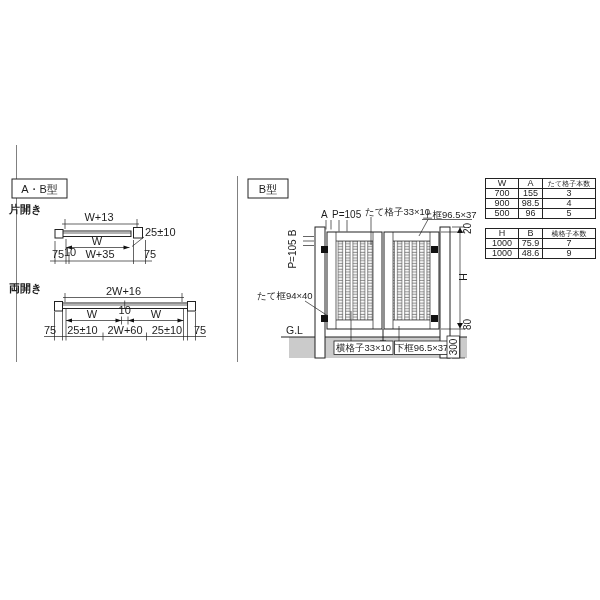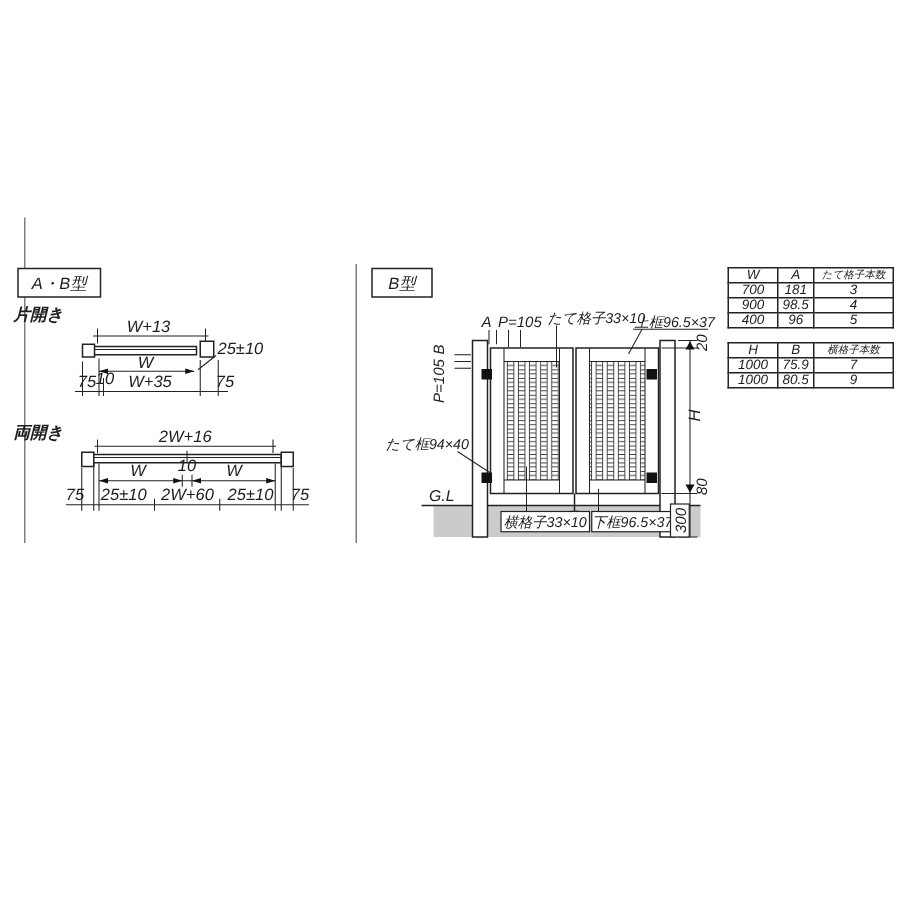--- a/index.html
+++ b/index.html
@@ -1,17 +1,17 @@
 <!DOCTYPE html>
 <html><head>
 <meta charset="utf-8">
 <style>
   html,body{margin:0;padding:0;background:#fff;}
   .page{position:relative;width:600px;height:600px;background:#ffffff;overflow:hidden;
-        font-family:"Liberation Sans","DejaVu Sans",sans-serif;font-style:italic;}
+        font-family:"Liberation Sans","DejaVu Sans",sans-serif;}
   svg{position:absolute;left:0;top:0;}
   
   .s  {stroke:#222;stroke-width:1;fill:none;}
   .t  {stroke:#222;stroke-width:0.7;fill:none;}
   .gy {stroke:#808080;stroke-width:1;fill:none;}
   .w  {fill:#fff;stroke:#222;stroke-width:1;}
   .wt {fill:#fff;stroke:#222;stroke-width:0.8;}
   .blk{fill:#111;stroke:none;}
   text{fill:#1d1d1d;stroke:none;}
   .f11{font-size:11px;}.f10{font-size:10px;}.f95{font-size:9.5px;}.f105{font-size:10.5px;}
@@ -256,30 +256,30 @@
     <thead>
       <tr>
         <th class="c1">W</th>
         <th class="c2">A</th>
         <th class="c3">たて格子本数</th>
       </tr>
     </thead>
     <tbody>
       <tr>
         <td>700</td>
-        <td>181</td>
+        <td>155</td>
         <td>3</td>
       </tr>
       <tr>
         <td>900</td>
         <td>98.5</td>
         <td>4</td>
       </tr>
       <tr>
-        <td>400</td>
+        <td>500</td>
         <td>96</td>
         <td>5</td>
       </tr>
     </tbody>
   </table>
 </div>
 
 <div class="spec-table" style="left:485px;top:228px;">
   <table>
     <thead>
@@ -290,20 +290,20 @@
       </tr>
     </thead>
     <tbody>
       <tr>
         <td>1000</td>
         <td>75.9</td>
         <td>7</td>
       </tr>
       <tr>
         <td>1000</td>
-        <td>80.5</td>
+        <td>48.6</td>
         <td>9</td>
       </tr>
     </tbody>
   </table>
 </div>
 
 </div>
 
 </body></html>

